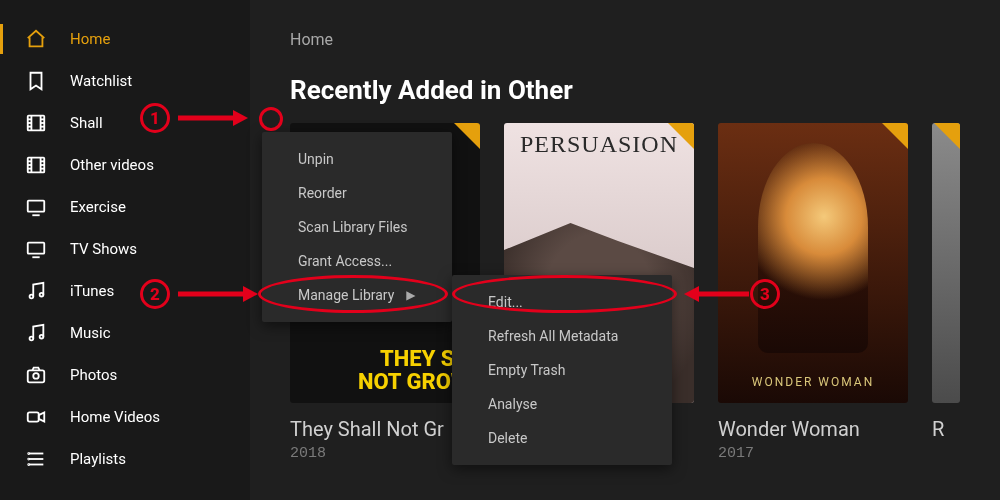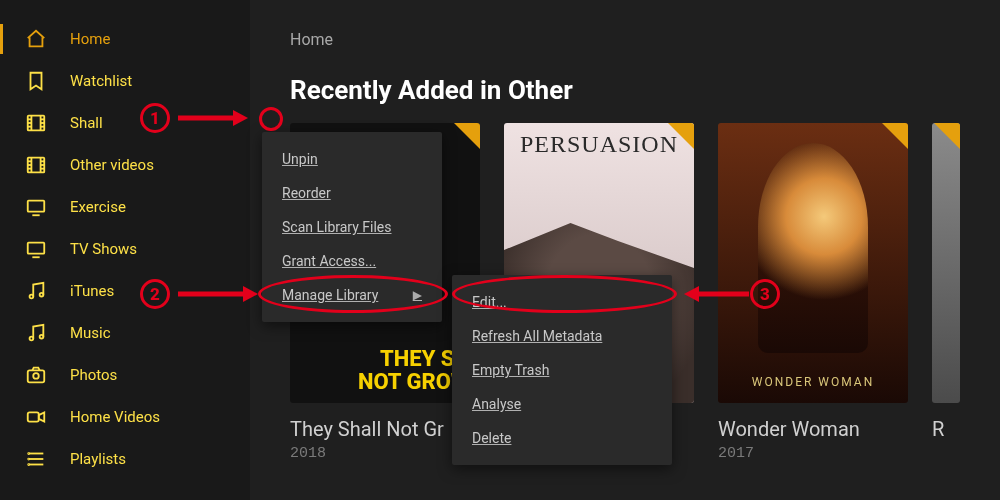--- a/index.html
+++ b/index.html
@@ -17,21 +17,21 @@
     width: 300px;
     background: #191919;
     padding-top: 18px;
     position: relative;
   }
   .sidebar-item {
     display: flex;
     align-items: center;
     height: 42px;
     padding-left: 24px;
-    color: #fde047;
+    color: #ffffff;
     font-size: 15px;
     cursor: pointer;
     position: relative;
   }
   .sidebar-item.active {
     color: #e5a00d;
   }
   .sidebar-item.active::before {
     content: "";
     position: absolute;
@@ -101,24 +101,23 @@
                 linear-gradient(#4a1b0a, #1a0905);
     border-radius: 50% 50% 10px 10px / 40% 40% 10px 10px;
   }
   .poster.partialp { background: linear-gradient(#8b8b8b,#4b4b4b); width: 28px; height: 280px; }
   
   .menu {
     position: absolute;
     background: #2a2a2a;
     border-radius: 2px;
     box-shadow: 0 4px 14px rgba(0,0,0,0.5);
-    padding: 10px 0;
+    padding: 10px 16px;
     min-width: 180px;
     z-index: 50;
-    text-decoration: underline;
   }
   .menu-item {
     padding: 9px 20px;
     color: #c8c8c8;
     font-size: 14px;
     cursor: pointer;
     display: flex; align-items: center;
     justify-content: space-between;
     white-space: nowrap;
   }

